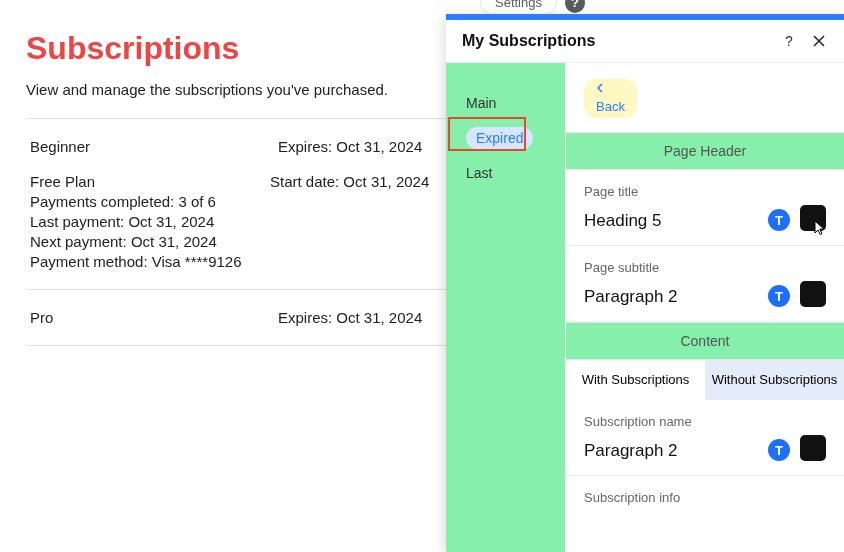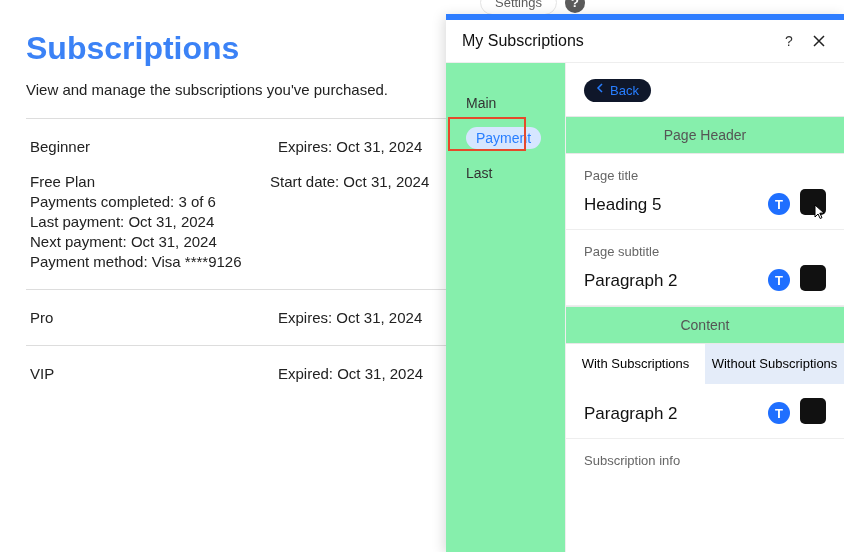--- a/index.html
+++ b/index.html
@@ -10,21 +10,21 @@
     overflow: hidden;
     background: #fff;
     position: relative;
   }
   .page {
     padding: 30px 26px 0 26px;
   }
   .page-title {
     font-size: 32px;
     font-weight: 700;
-    color: #3b82f6;
+    color: #ef4444;
     margin-bottom: 14px;
   }
   .page-sub {
     font-size: 15px;
     color: #222;
     margin-bottom: 20px;
   }
   hr.divider {
     border: none;
     border-top: 1px solid #ddd;
@@ -82,21 +82,21 @@
   }
   .panel-header {
     display: flex;
     align-items: center;
     padding: 12px 16px;
     border-bottom: 1px solid #eee;
     flex: none;
   }
   .panel-title {
     font-size: 16px;
-    font-weight: 400;
+    font-weight: 700;
     color: #111;
     flex: 1;
   }
   .panel-header-icon {
     width: 18px; height: 18px;
     display: inline-flex;
     align-items: center;
     justify-content: center;
     color: #333;
     font-size: 14px;
@@ -144,26 +144,27 @@
     flex: 1;
     overflow-y: auto;
   }
   .back-row {
     padding: 16px 18px 14px 18px;
   }
   .back-pill {
     display: inline-flex;
     align-items: flex-start;
     gap: 6px;
-    background: #0f172a;
+    background: #fef9c3;
     color: #287eff;
     font-size: 13px;
     border-radius: 12px;
     padding: 4px 12px;
     cursor: pointer;
+    flex-direction: column;
   }
   .section-hdr {
     background: #86efac;
     border-top: 1px solid #e8e8e8;
     border-bottom: 1px solid #e8e8e8;
     font-size: 14px;
     color: #555;
     text-align: center;
     padding: 10px 0;
   }
@@ -267,45 +268,41 @@
 
   <hr class="divider">
 
   <div class="sub-row">
     <div class="col-left line">Pro</div>
     <div class="col-right line">Expires: Oct 31, 2024</div>
   </div>
 
   <hr class="divider">
 
-  <div class="sub-row">
-    <div class="col-left line">VIP</div>
-    <div class="col-right line">Expired: Oct 31, 2024</div>
-  </div>
 </div>
 
 <div class="panel">
   <div class="panel-topbar"></div>
   <div class="panel-header">
     <div class="panel-title">My Subscriptions</div>
     <div class="panel-header-icon">?</div>
     <div class="panel-header-icon">
       <svg width="12" height="12" viewBox="0 0 12 12">
           <path d="M1 1 L11 11 M11 1 L1 11" stroke="#222" stroke-width="1.5" fill="none"></path>
         </svg>
     </div>
   </div>
   <div class="panel-body">
     <div class="panel-sidebar">
       <div class="side-item">
         <span class="side-item-label">Main</span>
       </div>
       <div class="side-item-wrap">
         <div class="side-item active">
-          <span class="side-item-label">Payment</span>
+          <span class="side-item-label">Expired</span>
         </div>
         <div class="hilite-box"></div>
       </div>
       <div class="side-item">
         <span class="side-item-label">Last</span>
       </div>
     </div>
     <div class="panel-content">
       <div class="back-row">
         <div class="back-pill">
@@ -341,20 +338,21 @@
       </div>
 
       <div class="section-hdr">Content</div>
 
       <div class="tabs">
         <div class="tab active">With Subscriptions</div>
         <div class="tab">Without Subscriptions</div>
       </div>
 
       <div class="field">
+        <div class="field-label">Subscription name</div>
         <div class="field-value-row">
           <div class="field-value">Paragraph 2</div>
           <div class="t-badge">T</div>
           <div class="color-swatch"></div>
         </div>
       </div>
 
       <div class="field nolabel-bottom">
         <div class="field-label">Subscription info</div>
       </div>

